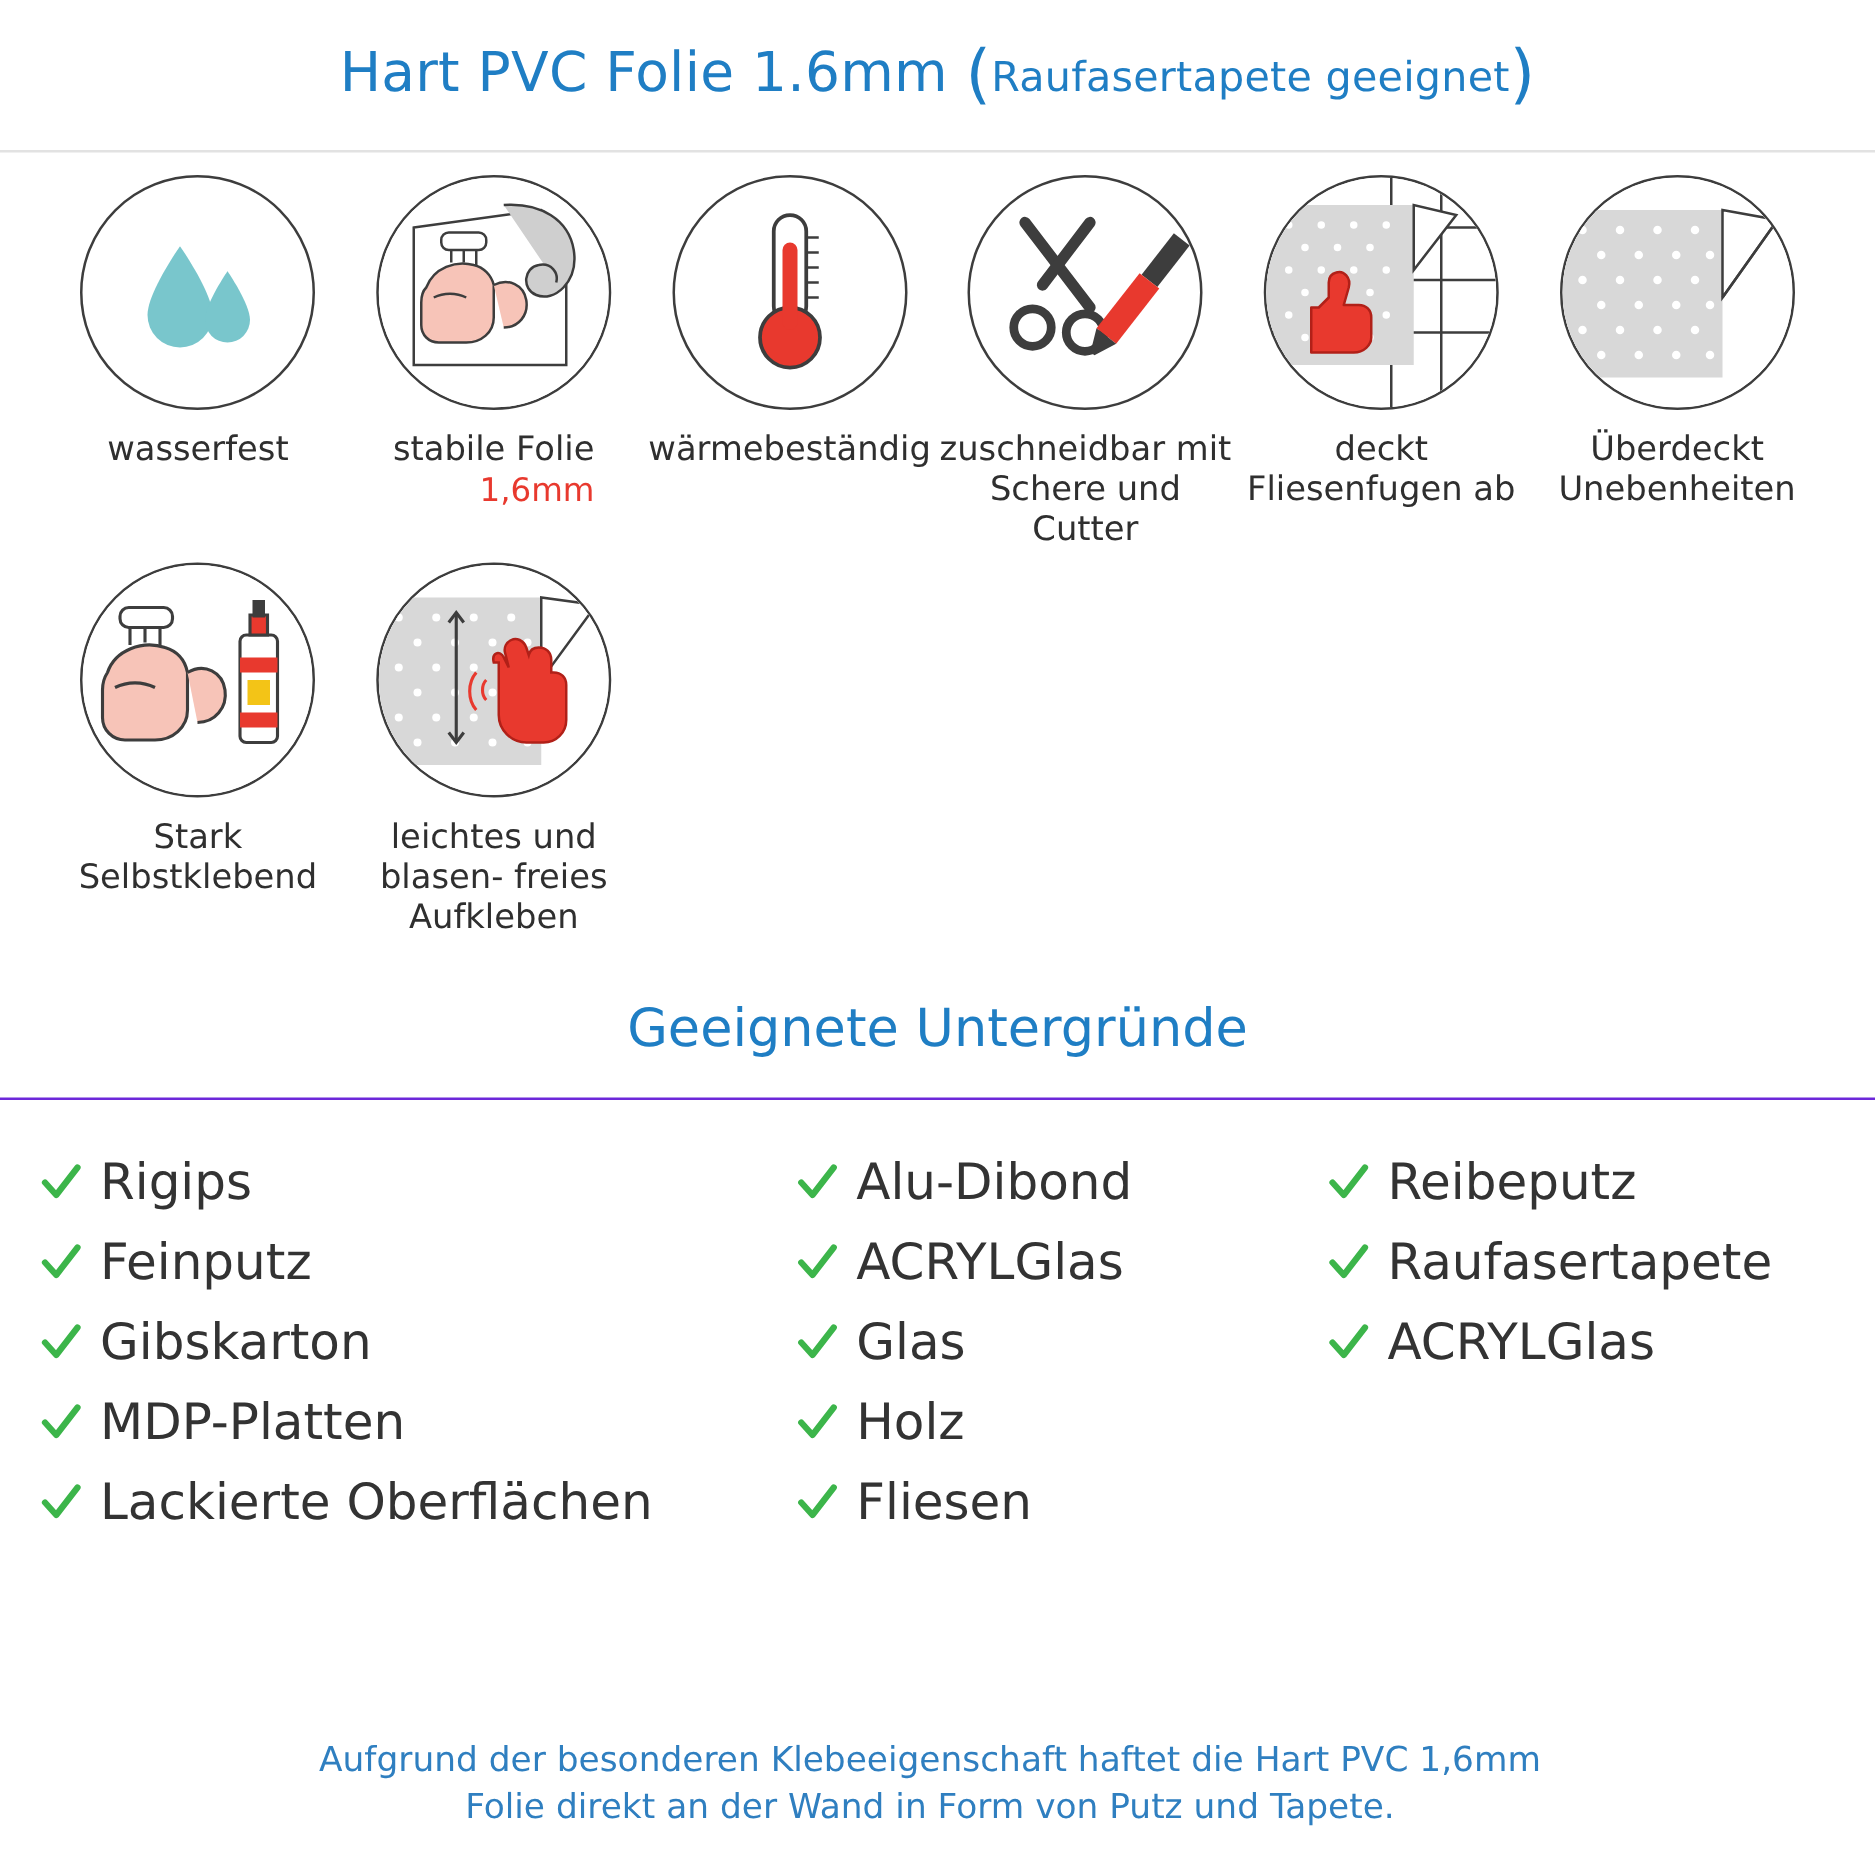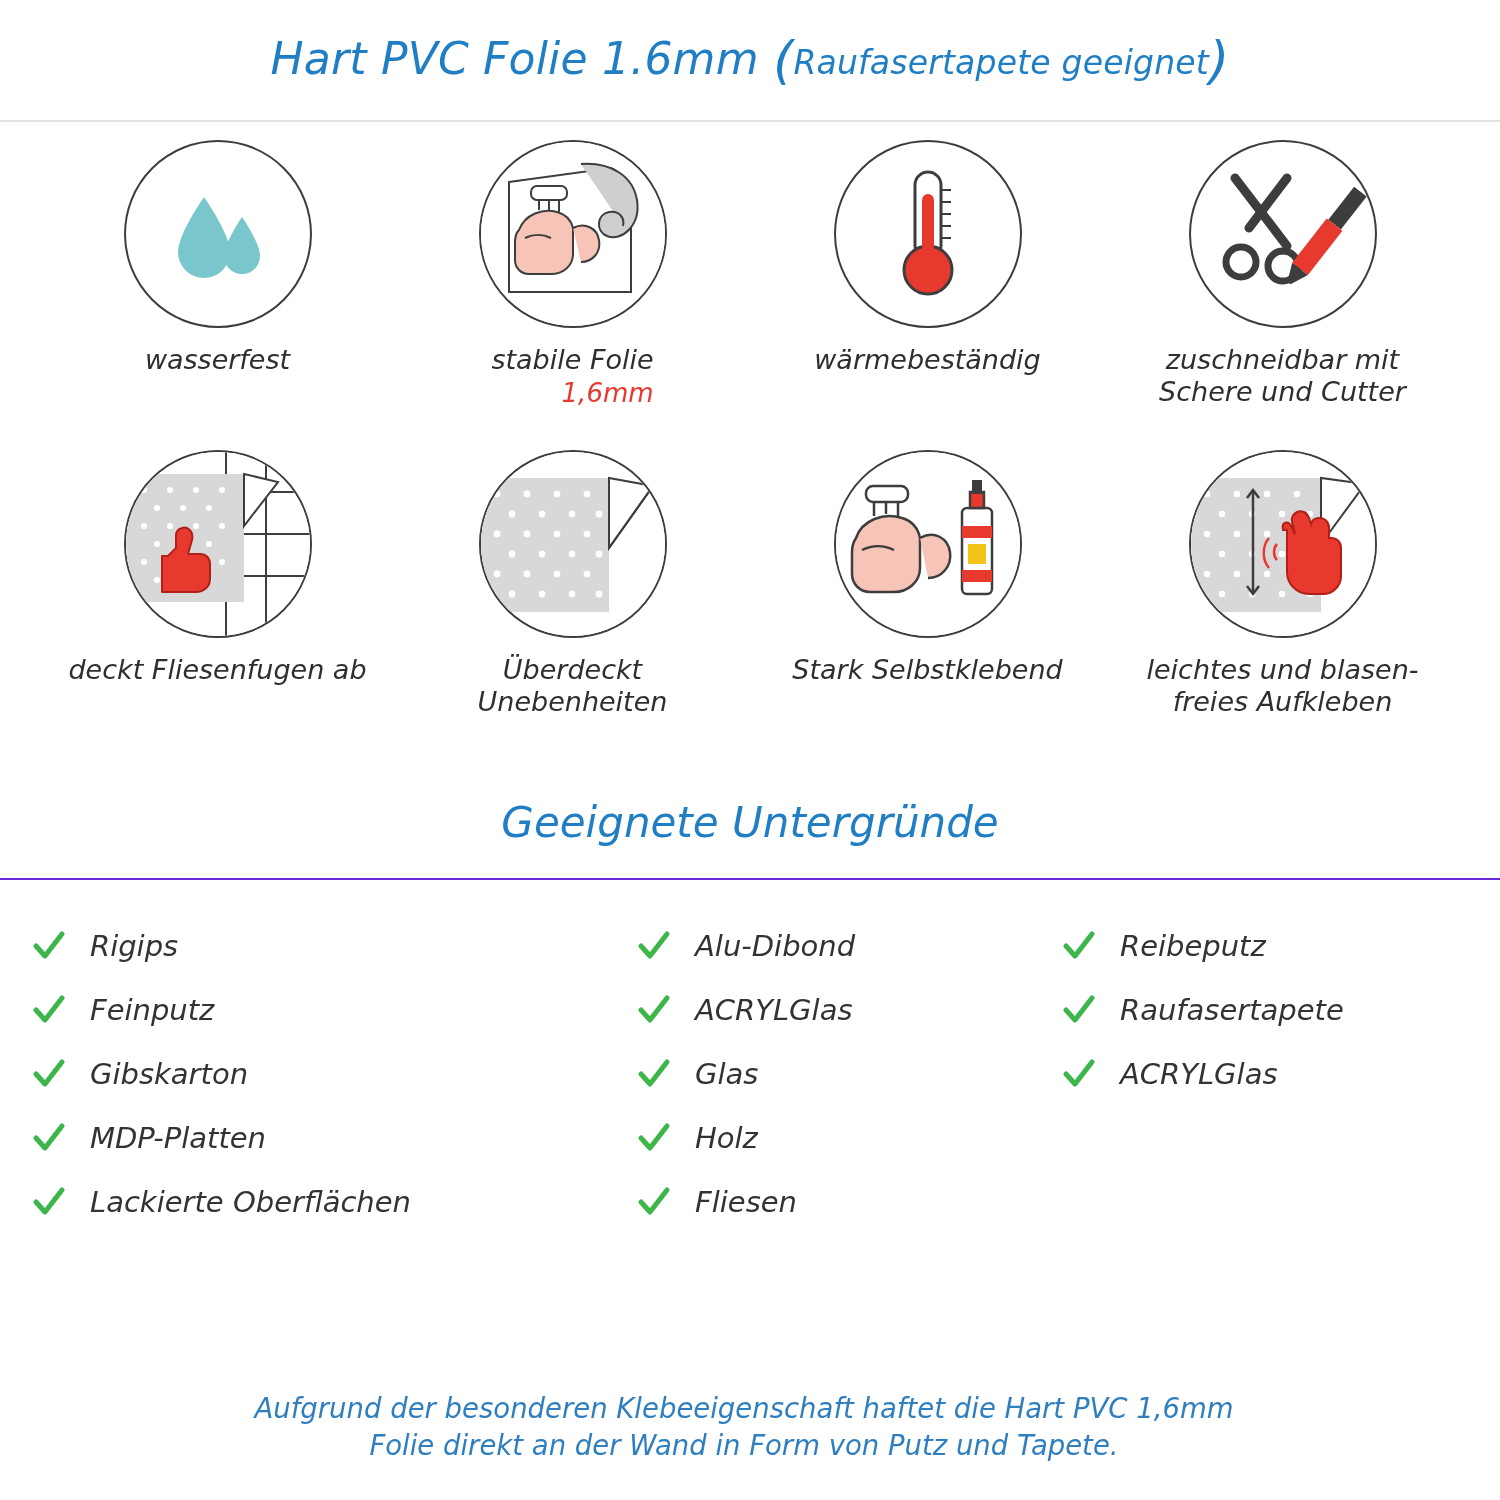--- a/index.html
+++ b/index.html
@@ -12,21 +12,20 @@
     height: 1500px;
     font-family: "DejaVu Sans", sans-serif;
     color: #333333;
     overflow: hidden;
   }
   .page {
     position: relative;
     width: 1500px;
     height: 1500px;
     box-sizing: border-box;
-    font-style: italic;
   }
 
   
   .header {
     height: 122px;
     display: flex;
     align-items: center;
     justify-content: center;
     border-bottom: 2px solid #e2e2e2;
     box-sizing: border-box;
@@ -42,21 +41,21 @@
   }
   .paren {
     font-size: 52px;
     color: #1f7ec4;
     vertical-align: -4px;
   }
 
   
   .features {
     display: grid;
-    grid-template-columns: repeat(4, 1fr);
+    grid-template-columns: repeat(6, 1fr);
     grid-template-rows: 310px 310px;
     padding: 18px 40px 0 40px;
     box-sizing: border-box;
   }
   .feature {
     display: flex;
     flex-direction: column;
     align-items: center;
   }
   .circle {
@@ -104,22 +103,22 @@
   .lists {
     display: grid;
     grid-template-columns: 605px 425px auto;
     padding: 38px 30px 0 32px;
     box-sizing: border-box;
   }
   .list-col { display: flex; flex-direction: column; gap: 8px; }
   .list-item {
     display: flex;
     align-items: center;
-    gap: 24px;
-    font-size: 29px;
+    gap: 14px;
+    font-size: 40px;
     color: #333333;
     line-height: 1.05;
     height: 56px;
   }
   .check {
     flex: none;
     width: 34px;
     height: 34px;
     display: block;
   }

